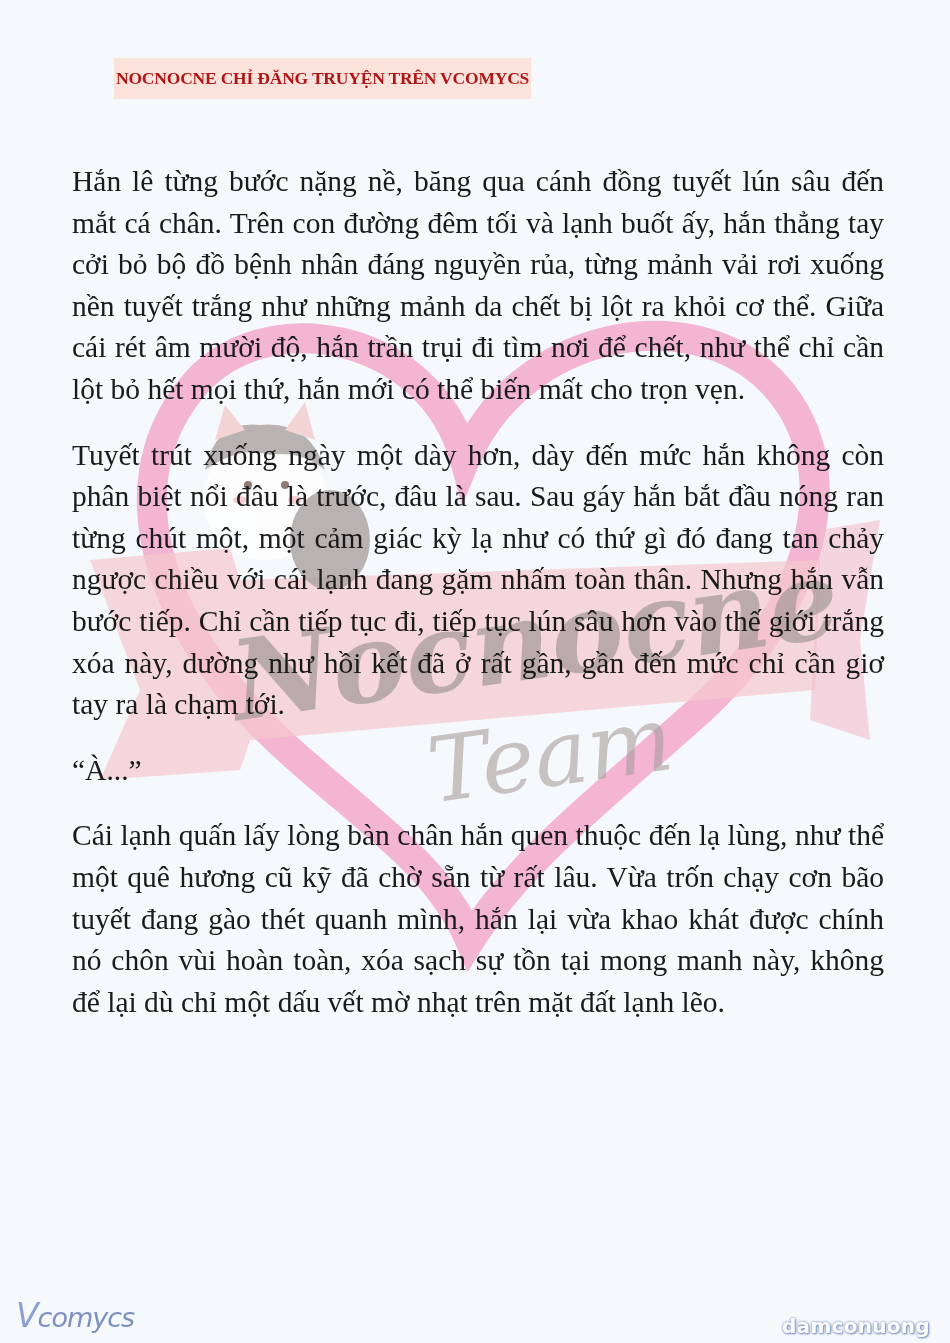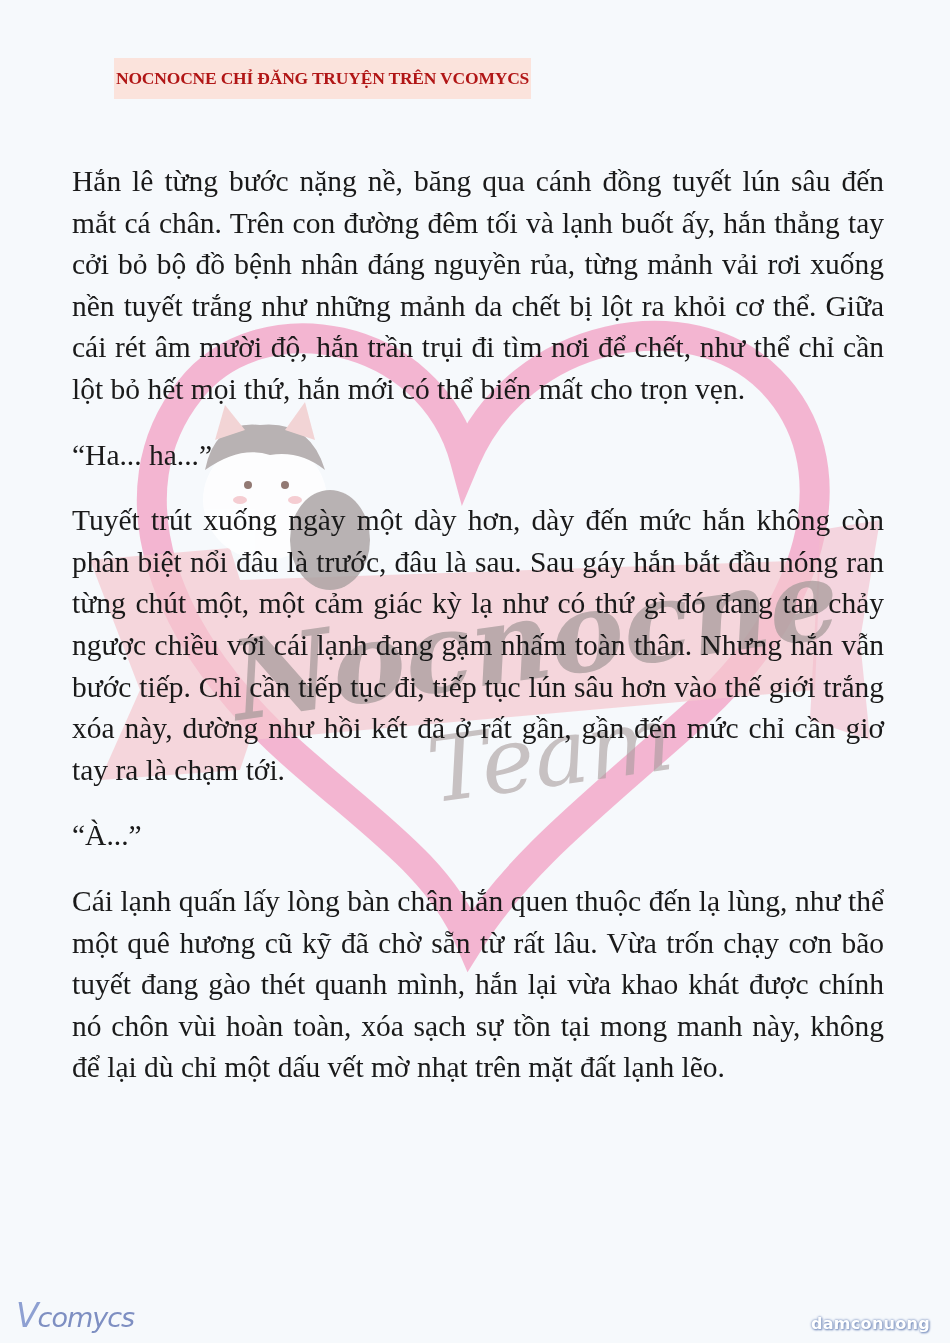--- a/index.html
+++ b/index.html
@@ -44,21 +44,21 @@
     .footer-logo {
       position: absolute; left: 16px; top: 1296px; z-index: 2;
       font-family: "DejaVu Sans", sans-serif;
       font-style: italic; font-weight: normal;
       font-size: 27px; color: #7e8fc2; letter-spacing: -1px;
     }
     .footer-logo .v { font-size: 33px; color: #8ea0d2; }
     .footer-credit {
       position: absolute; right: 20px; top: 1314px; z-index: 2;
       font-family: "DejaVu Sans", sans-serif;
-      font-size: 16px; font-weight: bold;
+      font-size: 20px; font-weight: bold;
       color: #ffffff;
       text-shadow: 0 0 2px #8fa2c8, 0 0 3px #8fa2c8, 1px 1px 2px #6f86b8;
       letter-spacing: 0.3px;
     }
   </style>
 </head>
 <body>
 
 <svg class="watermark" viewBox="0 0 950 1343" xmlns="http://www.w3.org/2000/svg">
 
@@ -79,21 +79,20 @@
     <ellipse cx="330" cy="540" rx="40" ry="50" fill="#a9a1a1"></ellipse>
   </g>
   <text x="230" y="690" font-family="DejaVu Serif, serif" font-weight="bold" font-style="italic" font-size="110" fill="#a89c9c" opacity="0.75" transform="rotate(-8 450 650)">Nocnocne</text>
   <text x="430" y="800" font-family="DejaVu Serif, serif" font-style="italic" font-size="90" fill="#a89c9c" opacity="0.6" transform="rotate(-8 450 780)">Team</text>
 </svg>
 
 <div class="header-banner">NOCNOCNE CHỈ ĐĂNG TRUYỆN TRÊN VCOMYCS</div>
 
 <div class="content">
   <p class="para">Hắn lê từng bước nặng nề, băng qua cánh đồng tuyết lún sâu đến mắt cá chân. Trên con đường đêm tối và lạnh buốt ấy, hắn thẳng tay cởi bỏ bộ đồ bệnh nhân đáng nguyền rủa, từng mảnh vải rơi xuống nền tuyết trắng như những mảnh da chết bị lột ra khỏi cơ thể. Giữa cái rét âm mười độ, hắn trần trụi đi tìm nơi để chết, như thể chỉ cần lột bỏ hết mọi thứ, hắn mới có thể biến mất cho trọn vẹn.</p>
-  <p class="para dialog">“Ha... ha...”</p>
   <p class="para">Tuyết trút xuống ngày một dày hơn, dày đến mức hắn không còn phân biệt nổi đâu là trước, đâu là sau. Sau gáy hắn bắt đầu nóng ran từng chút một, một cảm giác kỳ lạ như có thứ gì đó đang tan chảy ngược chiều với cái lạnh đang gặm nhấm toàn thân. Nhưng hắn vẫn bước tiếp. Chỉ cần tiếp tục đi, tiếp tục lún sâu hơn vào thế giới trắng xóa này, dường như hồi kết đã ở rất gần, gần đến mức chỉ cần giơ tay ra là chạm tới.</p>
   <p class="para dialog">“À...”</p>
   <p class="para">Cái lạnh quấn lấy lòng bàn chân hắn quen thuộc đến lạ lùng, như thể một quê hương cũ kỹ đã chờ sẵn từ rất lâu. Vừa trốn chạy cơn bão tuyết đang gào thét quanh mình, hắn lại vừa khao khát được chính nó chôn vùi hoàn toàn, xóa sạch sự tồn tại mong manh này, không để lại dù chỉ một dấu vết mờ nhạt trên mặt đất lạnh lẽo.</p>
 </div>
 
 <div class="footer-logo">
   <span class="v">V</span><span>comycs</span>
 </div>
 
 <div class="footer-credit">damconuong</div>

